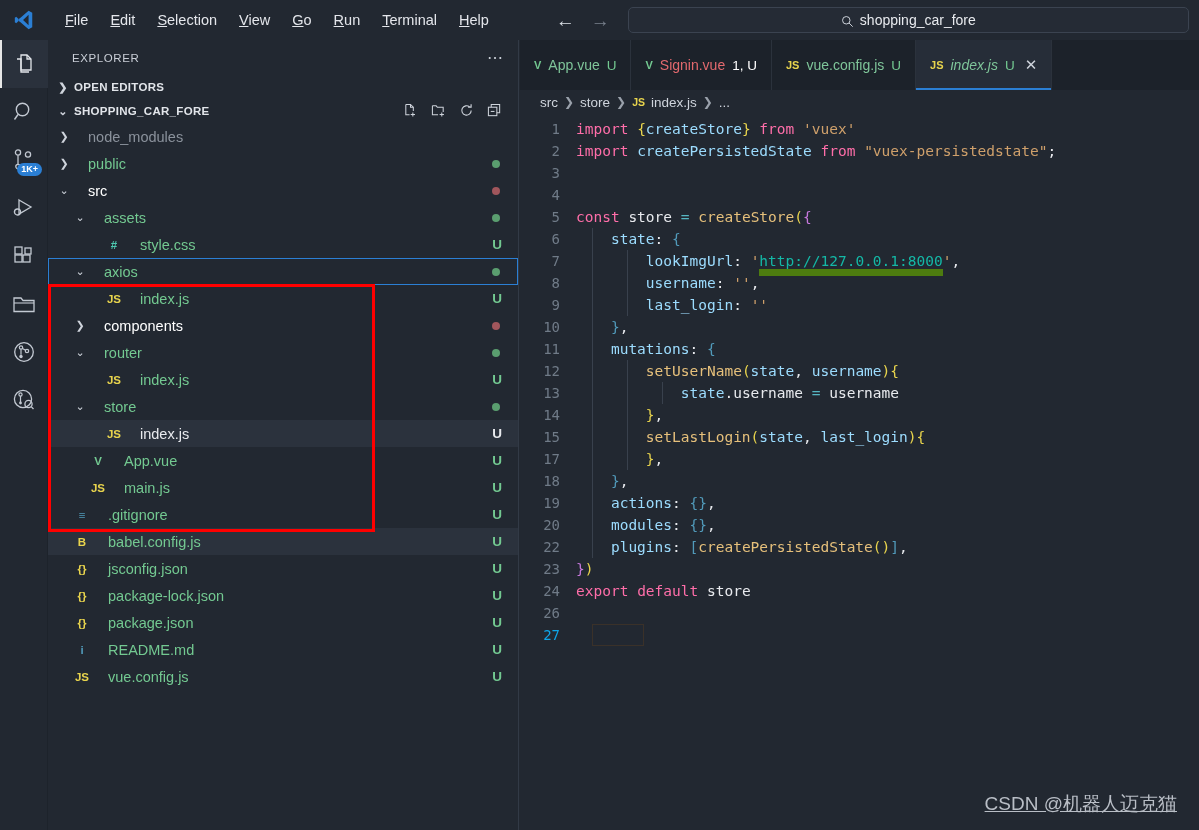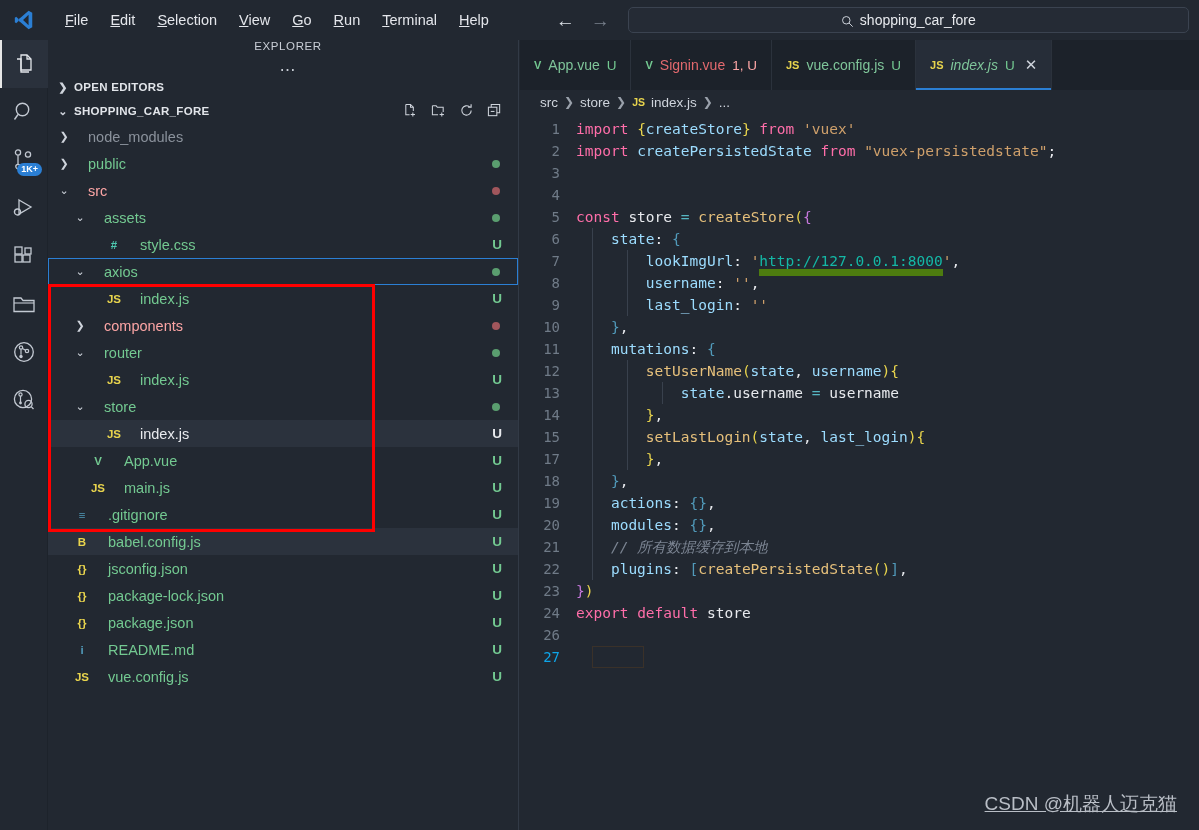--- a/index.html
+++ b/index.html
@@ -60,21 +60,20 @@
 
   
   .sidebar {
     position: absolute; top: 40px; left: 48px; width: 471px; height: 790px;
     background: #222831;
     border-right: 1px solid #323a46;
   }
   .sb-header {
     height: 35px; display: flex; align-items: center; justify-content: space-between;
     padding: 0 14px 0 24px;
-    flex-direction: column;
   }
   .sb-header .title { font-size: 11.5px; letter-spacing: .6px; color: #c9ced6; }
   .sb-header .dots { font-size: 16px; color: #c9ced6; letter-spacing: 1px; line-height: 10px; }
 
   .sb-section {
     height: 24px; display: flex; align-items: center; gap: 4px;
     padding-left: 8px; font-size: 11.5px; font-weight: bold; color: #e2e5ea;
     letter-spacing: .3px;
   }
   .sb-section .chev { width: 14px; text-align: center; font-size: 11px; color: #cfd4dc; }
@@ -90,21 +89,21 @@
   .row .twisty { width: 16px; text-align: center; font-size: 11px; color: #cfd4dc; flex: none; }
   .row .ficon { width: 20px; text-align: center; font-size: 11.5px; font-weight: bold; flex: none; }
   .row .label { margin-left: 16px; white-space: nowrap; }
   .row .gitmark {
     position: absolute; right: 16px; font-size: 13.5px; font-weight: bold;
   }
   .row .dot { position: absolute; right: 18px; width: 8px; height: 8px; border-radius: 50%; }
 
   .c-green  { color: #73c991; }
   .c-gray   { color: #8b929c; }
-  .c-red    { color: #fca5a5; }
+  .c-red    { color: #ffffff; }
   .c-white  { color: #e8eaee; }
   .c-yellow { color: #e8d44d; }
   .c-cyan   { color: #4ec9b0; }
   .c-blue   { color: #519aba; }
 
   .dot-green { background: #5a9e6f; }
   .dot-red   { background: #a1565c; }
 
   
   .annot {
@@ -619,26 +618,20 @@
         <span class="indentv" style="left: 72px;"></span>
         <span class="indentv" style="left: 72px;"></span>
       </div>
       <div class="cline">
         <span class="lnum">20</span>
         <span class="ctext"><span class="k-pln">    </span><span class="k-var">modules</span><span class="k-pln">: </span><span class="k-br3">{}</span><span class="k-pln">,</span></span>
         <span class="indentv" style="left: 72px;"></span>
         <span class="indentv" style="left: 72px;"></span>
       </div>
       <div class="cline">
-        <span class="lnum">21</span>
-        <span class="ctext"><span class="k-pln">    </span><span class="k-cmt">// 所有数据缓存到本地</span></span>
-        <span class="indentv" style="left: 72px;"></span>
-        <span class="indentv" style="left: 72px;"></span>
-      </div>
-      <div class="cline">
         <span class="lnum">22</span>
         <span class="ctext"><span class="k-pln">    </span><span class="k-var">plugins</span><span class="k-pln">: </span><span class="k-br3">[</span><span class="k-fn">createPersistedState</span><span class="k-br1">(</span><span class="k-br1">)</span><span class="k-br3">]</span><span class="k-pln">,</span></span>
         <span class="indentv" style="left: 72px;"></span>
         <span class="indentv" style="left: 72px;"></span>
       </div>
       <div class="cline">
         <span class="lnum">23</span>
         <span class="ctext"><span class="k-br2">}</span><span class="k-br1">)</span></span>
       </div>
       <div class="cline">

